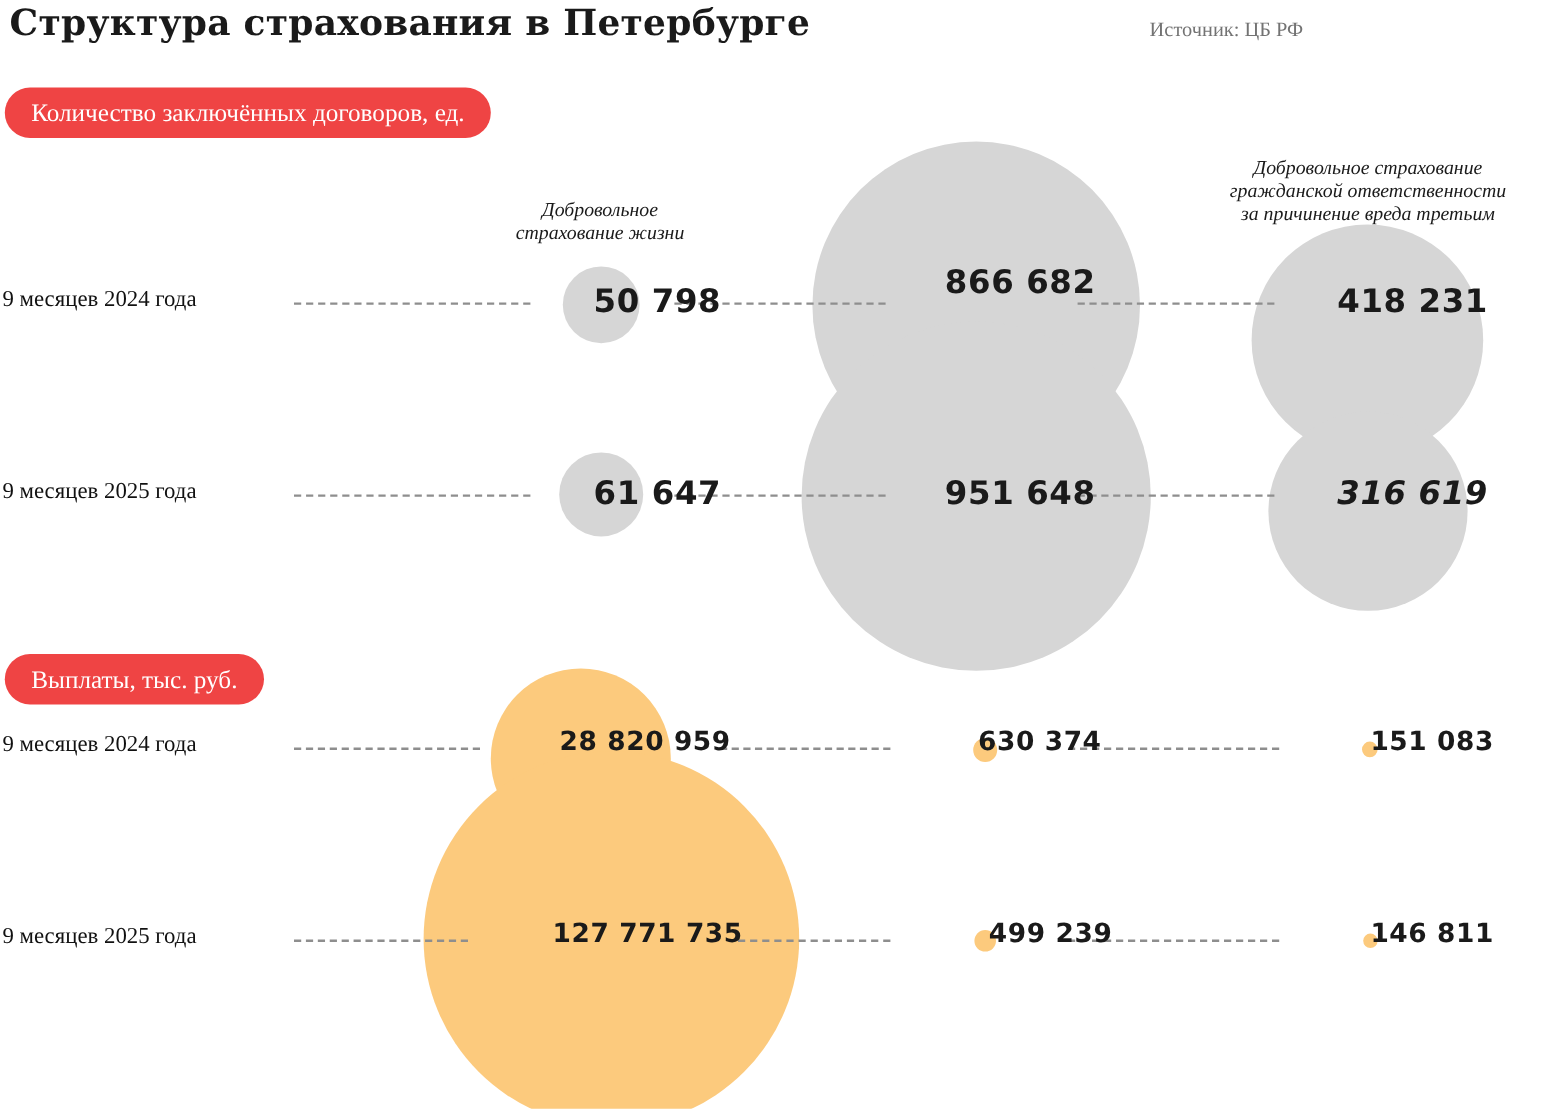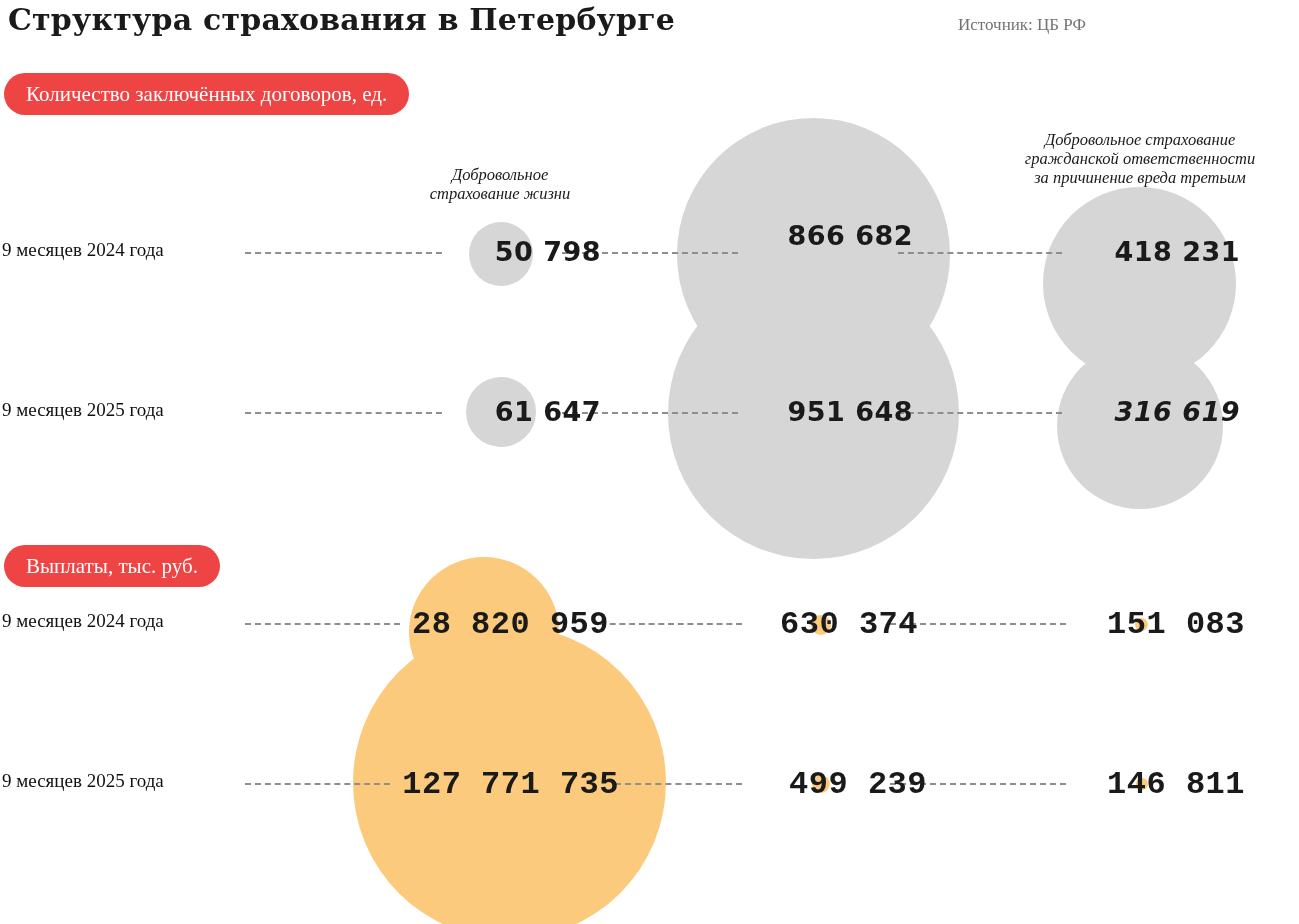--- a/index.html
+++ b/index.html
@@ -100,21 +100,21 @@
   .value {
     position: absolute;
     font-family: "DejaVu Sans", sans-serif;
     font-weight: bold;
     font-size: 27px;
     color: #1a1a1a;
     white-space: nowrap;
     text-align: right;
     letter-spacing: 0.5px;
   }
-  .value-lg { font-size: 32px; font-family: Liberation Mono, monospace; }
+  .value-lg { font-size: 22px; }
 </style>
 </head>
 <body>
 
 <div id="page-title">Структура страхования в Петербурге</div>
 <div id="source-note">Источник: ЦБ РФ</div>
 
 <div class="section-pill" id="pill-contracts">Количество заключённых  договоров, ед.</div>
 <div class="section-pill" id="pill-payouts">Выплаты, тыс. руб.</div>
 

